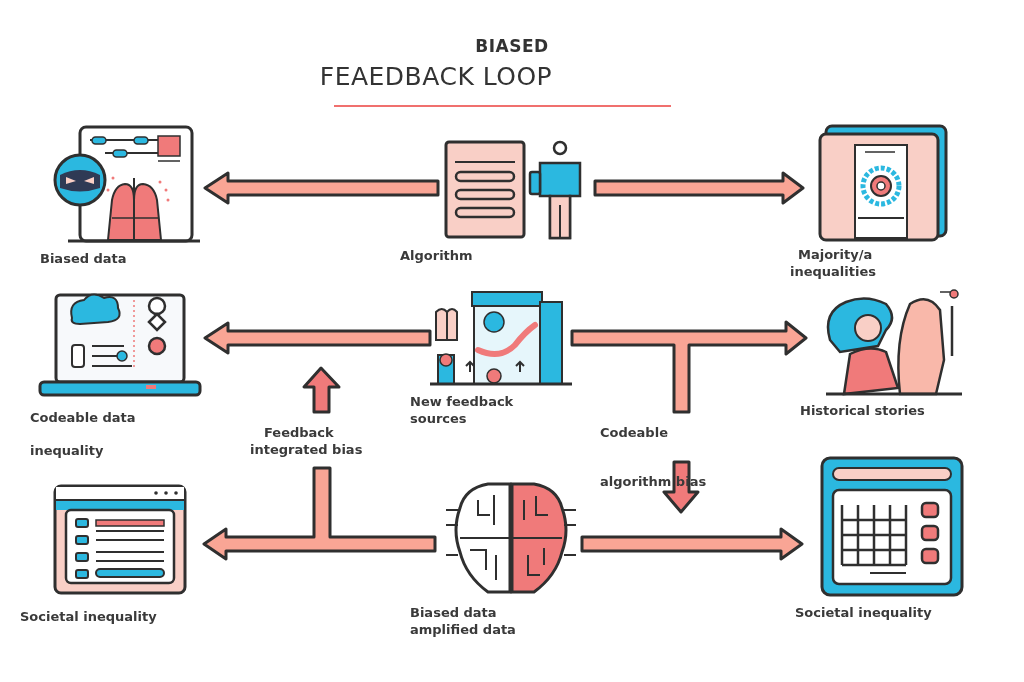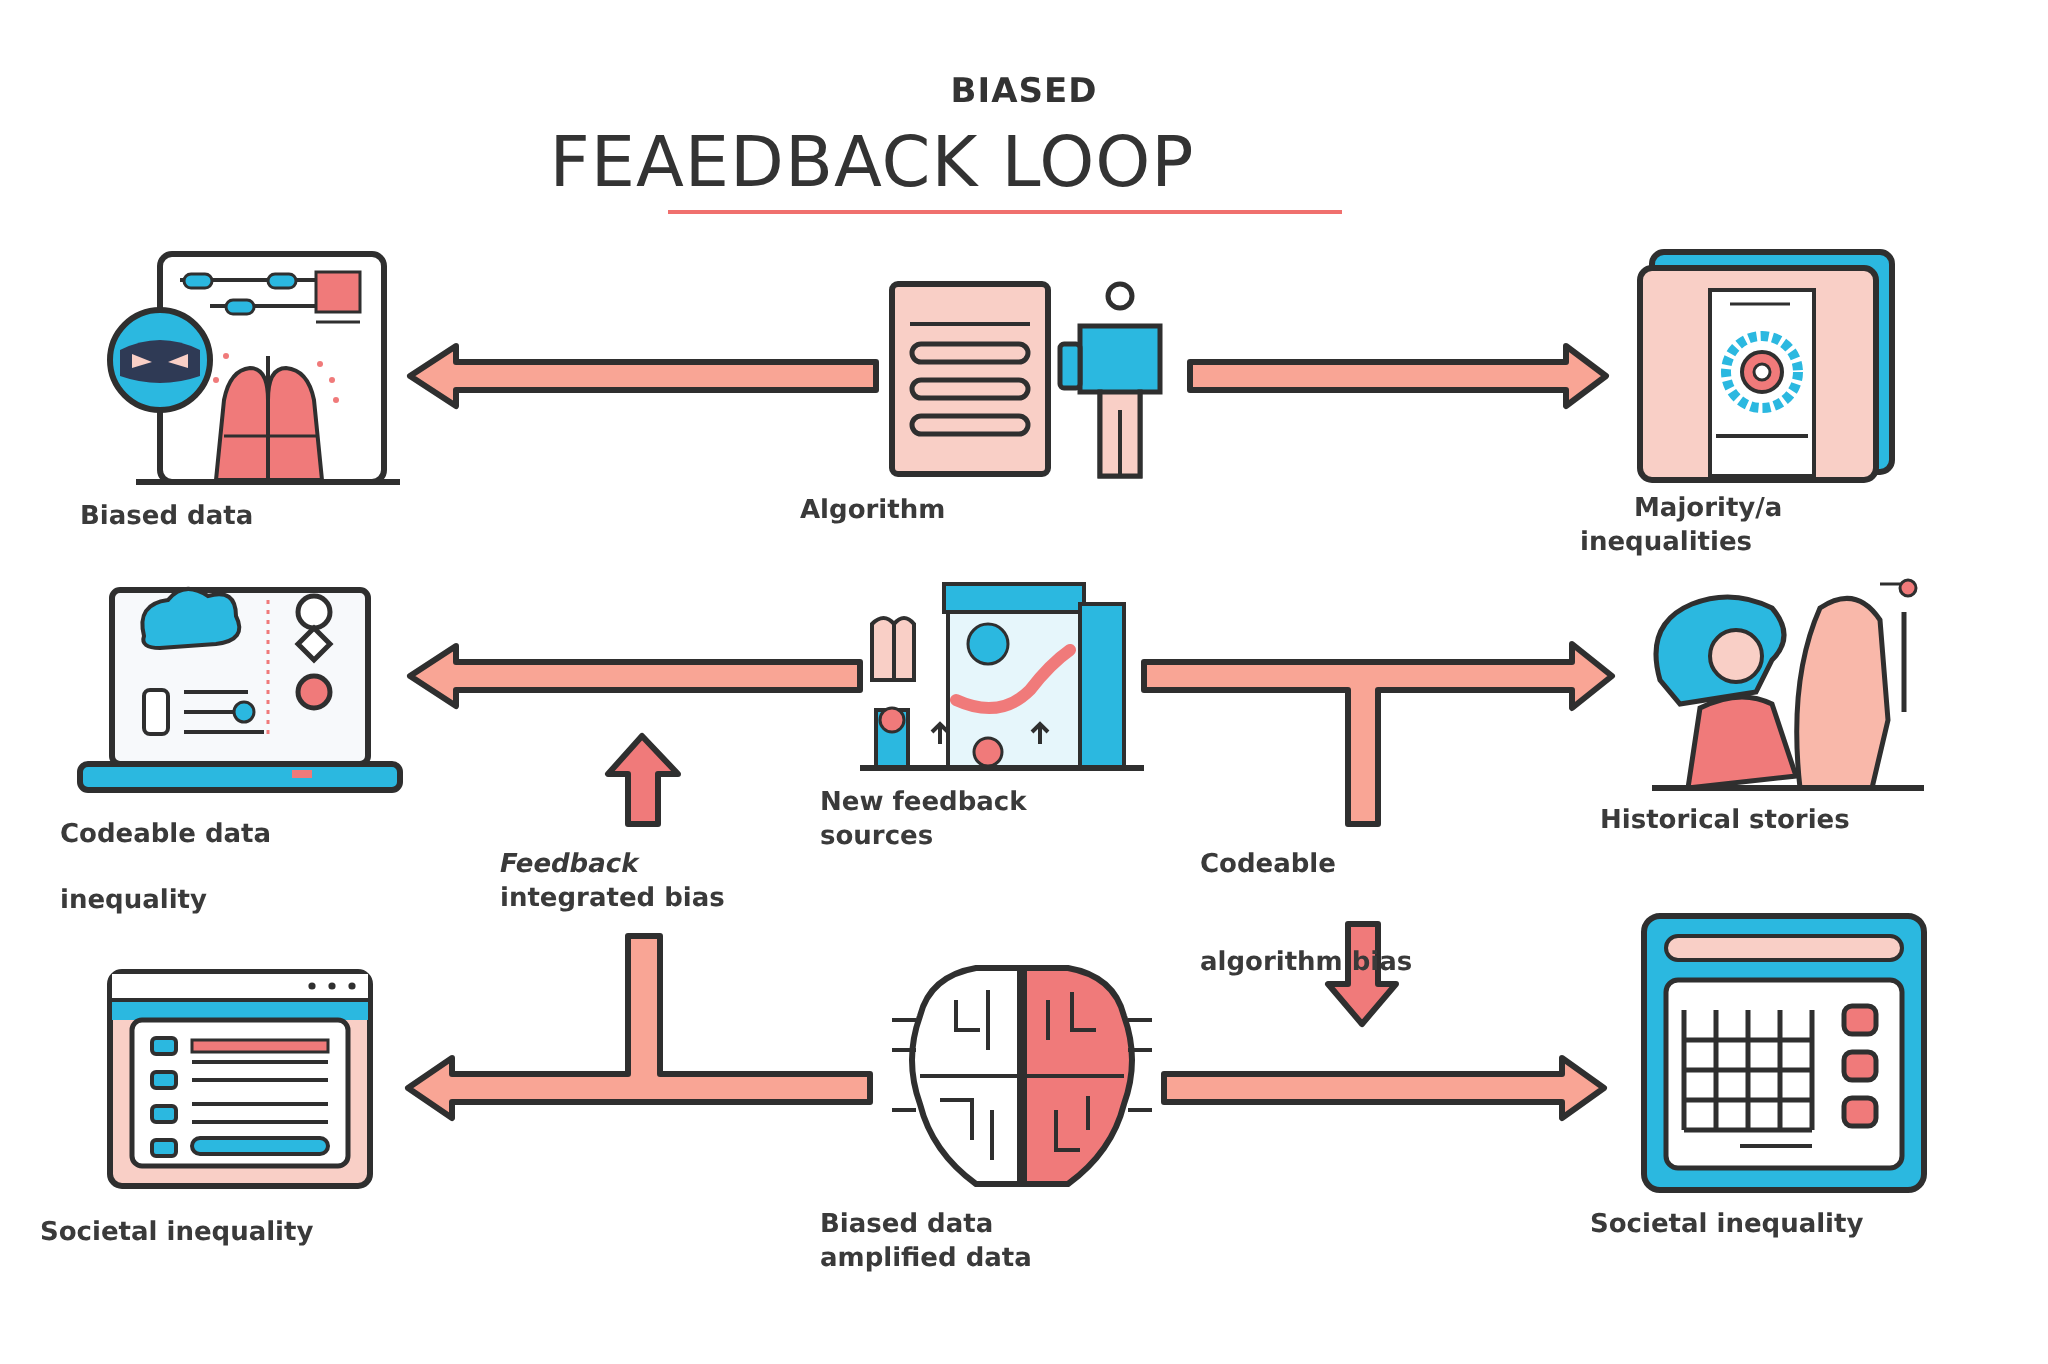--- a/index.html
+++ b/index.html
@@ -1,18 +1,18 @@
 <!DOCTYPE html>
 <html><head>
 <meta charset="utf-8">
 <style>
   html, body { margin:0; padding:0; background:#ffffff; }
   body { width:1024px; height:682px; position:relative; overflow:hidden; font-family:"DejaVu Sans", sans-serif; }
   .title-top { position:absolute; left:0; width:1024px; top:36px; text-align:center; font-family:"DejaVu Sans", sans-serif; font-weight:bold; font-size:17px; color:#333333; letter-spacing:0.5px; }
-  .title-main { position:absolute; left:0; width:872px; top:62px; text-align:center; font-family:"DejaVu Sans", sans-serif; font-size:35px; color:#333333; letter-spacing:0.5px; }
+  .title-main { position:absolute; left:0; width:872px; top:62px; text-align:center; font-family:"DejaVu Sans", sans-serif; font-size:25px; color:#333333; letter-spacing:0.5px; }
   .title-rule { position:absolute; left:334px; top:105px; width:337px; height:2px; background:#f0706e; }
   .label { position:absolute; font-family:"DejaVu Sans", sans-serif; font-weight:bold; font-size:13px; color:#3a3a3a; line-height:17px; }
   svg.main { position:absolute; left:0; top:0; }
 </style>
 </head>
 <body>
 
 <div class="title-top">BIASED</div>
 <div class="title-main">FEAEDBACK LOOP</div>
 <div class="title-rule"></div>
@@ -199,30 +199,30 @@
     </g>
     <line x1="870" y1="573" x2="906" y2="573" stroke="#2f2f2f" stroke-width="2"></line>
     <rect x="922" y="503" width="16" height="14" rx="4" fill="#f07a7a" stroke="#2f2f2f" stroke-width="2.5"></rect>
     <rect x="922" y="526" width="16" height="14" rx="4" fill="#f07a7a" stroke="#2f2f2f" stroke-width="2.5"></rect>
     <rect x="922" y="549" width="16" height="14" rx="4" fill="#f07a7a" stroke="#2f2f2f" stroke-width="2.5"></rect>
   </g>
 </svg>
 
 <div class="label" style="left:40px;top:250px;width:190px;">Biased data</div>
 <div class="label" style="left:400px;top:247px;width:200px;">Algorithm</div>
-<div class="label" style="left:817px;top:246px;width:180px;">Majority/a</div>
+<div class="label" style="left:798px;top:246px;width:180px;">Majority/a</div>
 <div class="label" style="left:790px;top:263px;width:180px;">inequalities</div>
 
 <div class="label" style="left:30px;top:409px;width:190px;">Codeable data</div>
 <div class="label" style="left:30px;top:442px;width:190px;">inequality</div>
 <div class="label" style="left:410px;top:393px;width:200px;">New feedback</div>
 <div class="label" style="left:410px;top:410px;width:200px;">sources</div>
 <div class="label" style="left:800px;top:402px;width:190px;">Historical stories</div>
 
-<div class="label" style="left:250px;top:424px;width:160px;font-style:italic;">Feedback</div>
+<div class="label" style="left:264px;top:424px;width:160px;">Feedback</div>
 <div class="label" style="left:250px;top:441px;width:160px;">integrated bias</div>
 <div class="label" style="left:600px;top:424px;width:160px;">Codeable</div>
 <div class="label" style="left:600px;top:441px;width:160px;margin-top:32px;">algorithm bias</div>
 
 <div class="label" style="left:20px;top:608px;width:200px;">Societal inequality</div>
 <div class="label" style="left:410px;top:604px;width:200px;">Biased data</div>
 <div class="label" style="left:410px;top:621px;width:200px;">amplified data</div>
 <div class="label" style="left:795px;top:604px;width:190px;">Societal inequality</div>
 
 </body></html>

